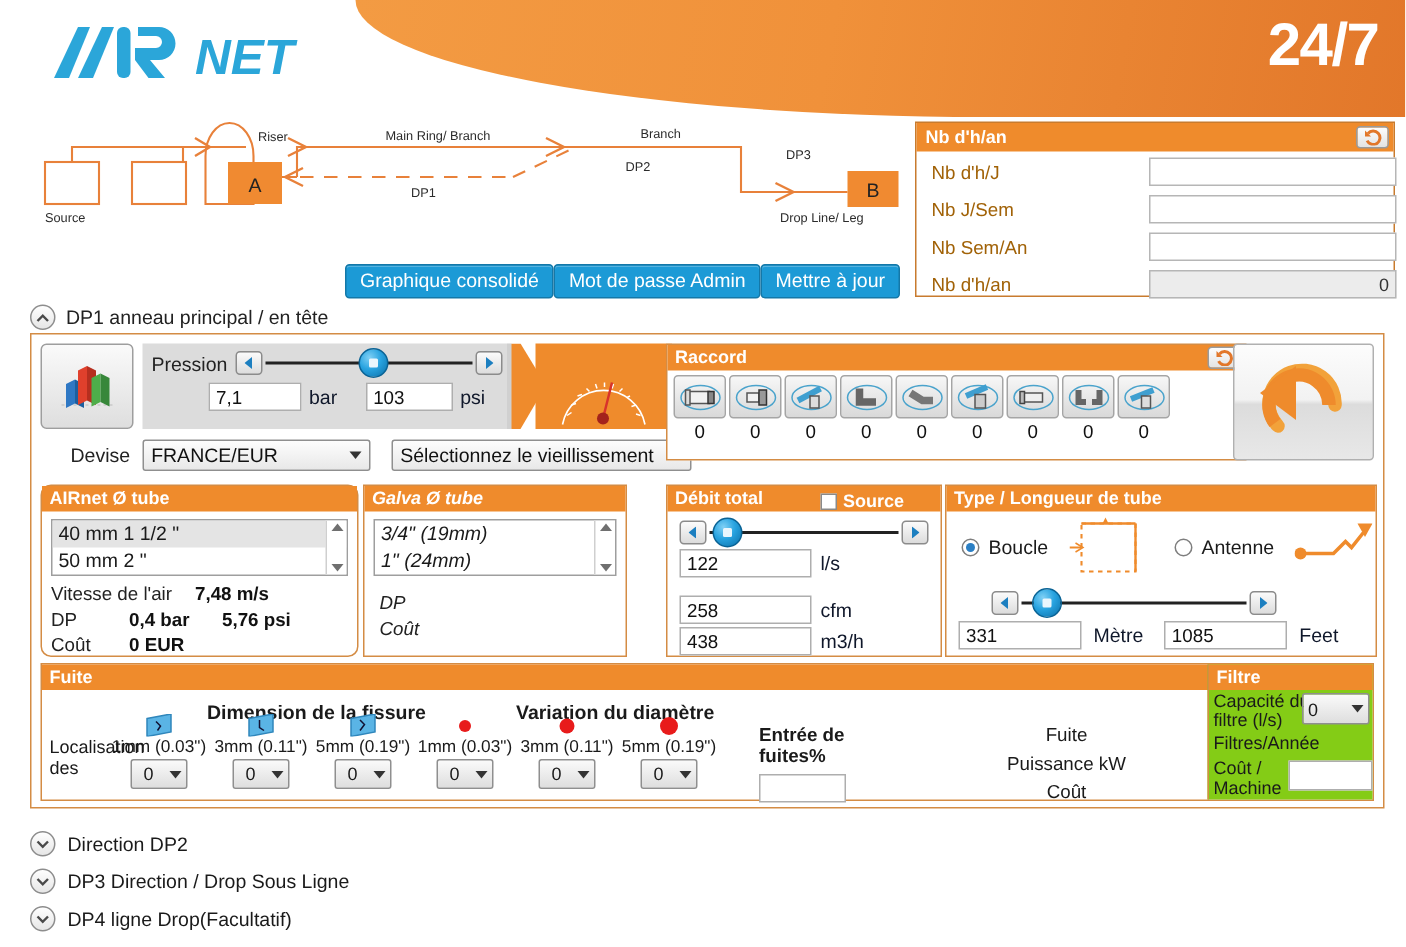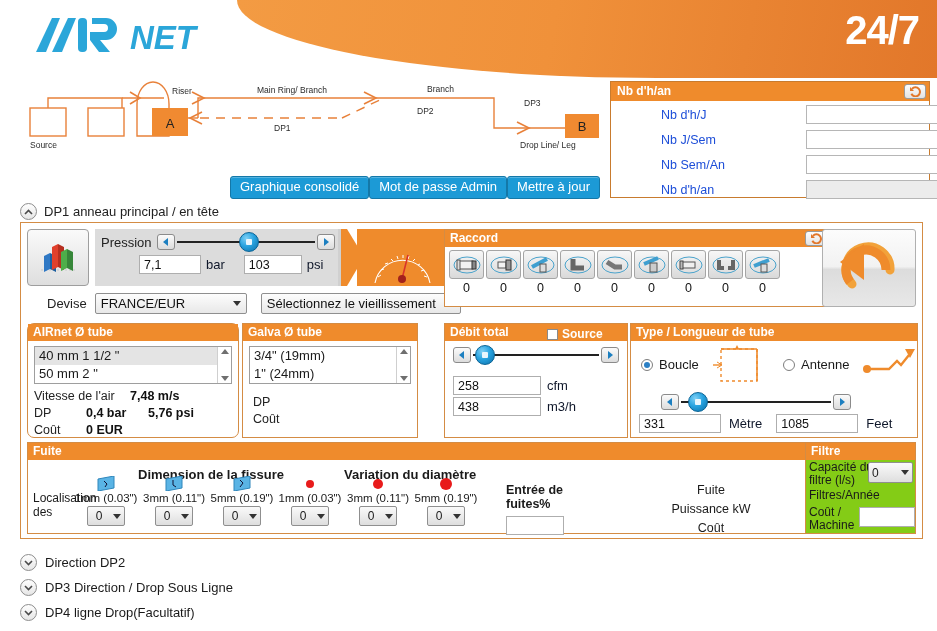--- a/index.html
+++ b/index.html
@@ -56,21 +56,21 @@
     height:19px; background:#ef8b2c; color:#fff; font-weight:bold; font-size:12px;
     padding-left:6px; line-height:19px; position:relative;
   }
   .reset-btn {
     position:absolute; right:3px; top:2px; width:22px; height:15px;
     background: linear-gradient(180deg,#fdfdfd,#e3e3e3);
     border:1px solid #9a9a9a; border-radius:3px; cursor:pointer;
     display:flex; align-items:center; justify-content:center;
   }
   .nb-row { display:flex; align-items:center; height:23px; padding:0 8px 0 10px; margin-top:2px;}
-  .nb-label { flex:0 0 145px; font-size:12.5px; color:#1d4ed8;margin-left:40px; }
+  .nb-label { flex:0 0 145px; font-size:12.5px; color:#a16207; }
   .nb-input {
     flex:1; height:19px; border:1px solid #b6b6b6; background:#fff;
     font-size:12px; padding:0 4px; text-align:right; font-family:"Liberation Sans", sans-serif;
   }
   .nb-input.readonly { background:#ececec; color:#333; }
 
   
   .sec-header { position:absolute; display:flex; align-items:center; gap:7px; font-size:13px; color:#222; }
   .circ-btn {
     width:17px; height:17px; border-radius:50%; border:1px solid #8d8d8d;
@@ -413,21 +413,21 @@
           <span class="v" style="width:62px;">0,4 bar</span>
           <span class="v">5,76 psi</span>
         </div>
         <div class="kv">
           <span class="k" style="width:52px;">Coût</span>
           <span class="v">0 EUR</span>
         </div>
       </div>
     </div>
 
-    <div class="subpanel" style="left:221px; top:100px; width:176px; height:115px;">
+    <div class="subpanel" style="left:221px; top:100px; width:176px; height:115px;font-style:italic;">
       <div class="sp-title">Galva Ø tube</div>
       <div class="listbox" style="margin:5px 6px 0 6px; height:38px;">
         <div class="opt">3/4" (19mm)</div>
         <div class="opt">1" (24mm)</div>
         <div class="lb-scroll">
           <span class="tri-up"></span>
           <span class="tri-dn"></span>
         </div>
       </div>
       <div style="padding:10px 6px 0 10px;">
@@ -553,20 +553,24 @@
                 <polygon points="5,0 5,8 0,4" fill="#1c7fc0"></polygon>
               </svg>
           </span>
           <span class="sl-thumb" style="left:22px;"></span>
           <span class="sl-arrow right">
             <svg width="6" height="8" viewBox="0 0 6 8">
                 <polygon points="1,0 1,8 6,4" fill="#1c7fc0"></polygon>
               </svg>
           </span>
         </div>
+        <div style="display:flex;align-items:center;gap:6px;margin-top:2px;">
+          <input class="num-input" style="width: 88px;" value="122">
+          <span class="unit">l/s</span>
+        </div>
         <div style="display:flex;align-items:center;gap:6px;margin-top:12px;">
           <input class="num-input" style="width: 88px;" value="258">
           <span class="unit">cfm</span>
         </div>
         <div style="display:flex;align-items:center;gap:6px;margin-top:2px;">
           <input class="num-input" style="width: 88px;" value="438">
           <span class="unit">m3/h</span>
         </div>
       </div>
     </div>

